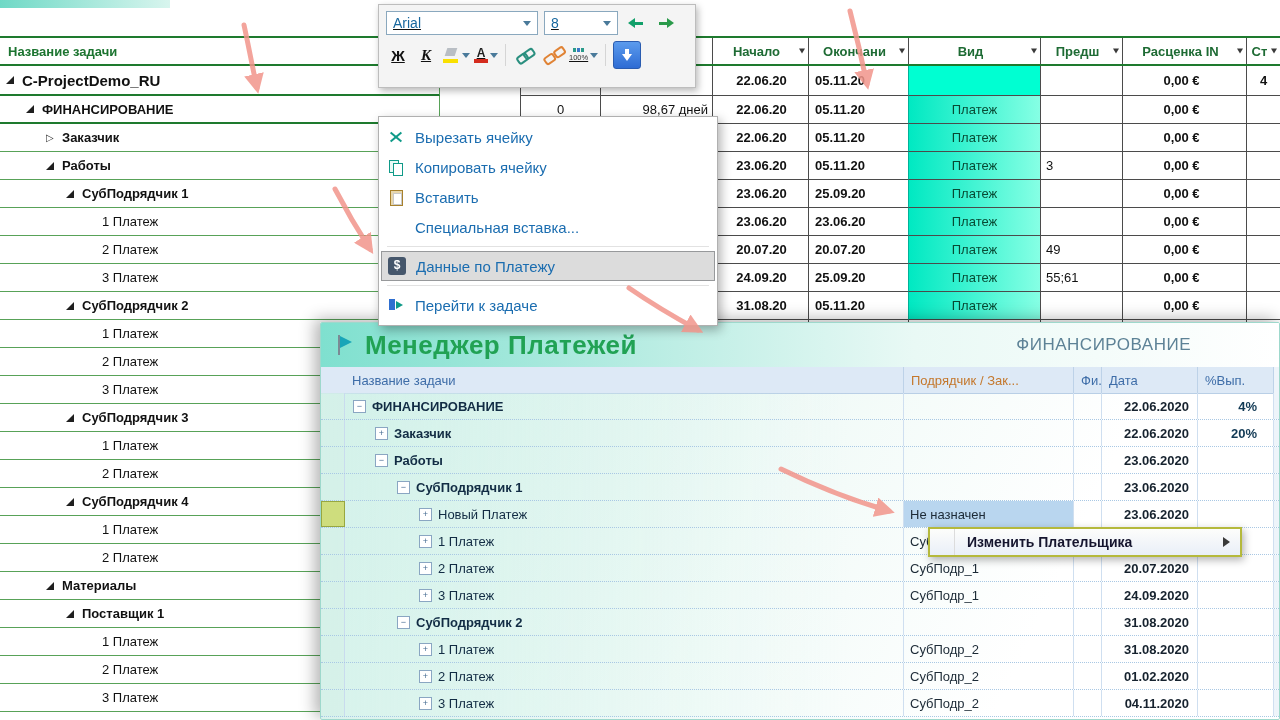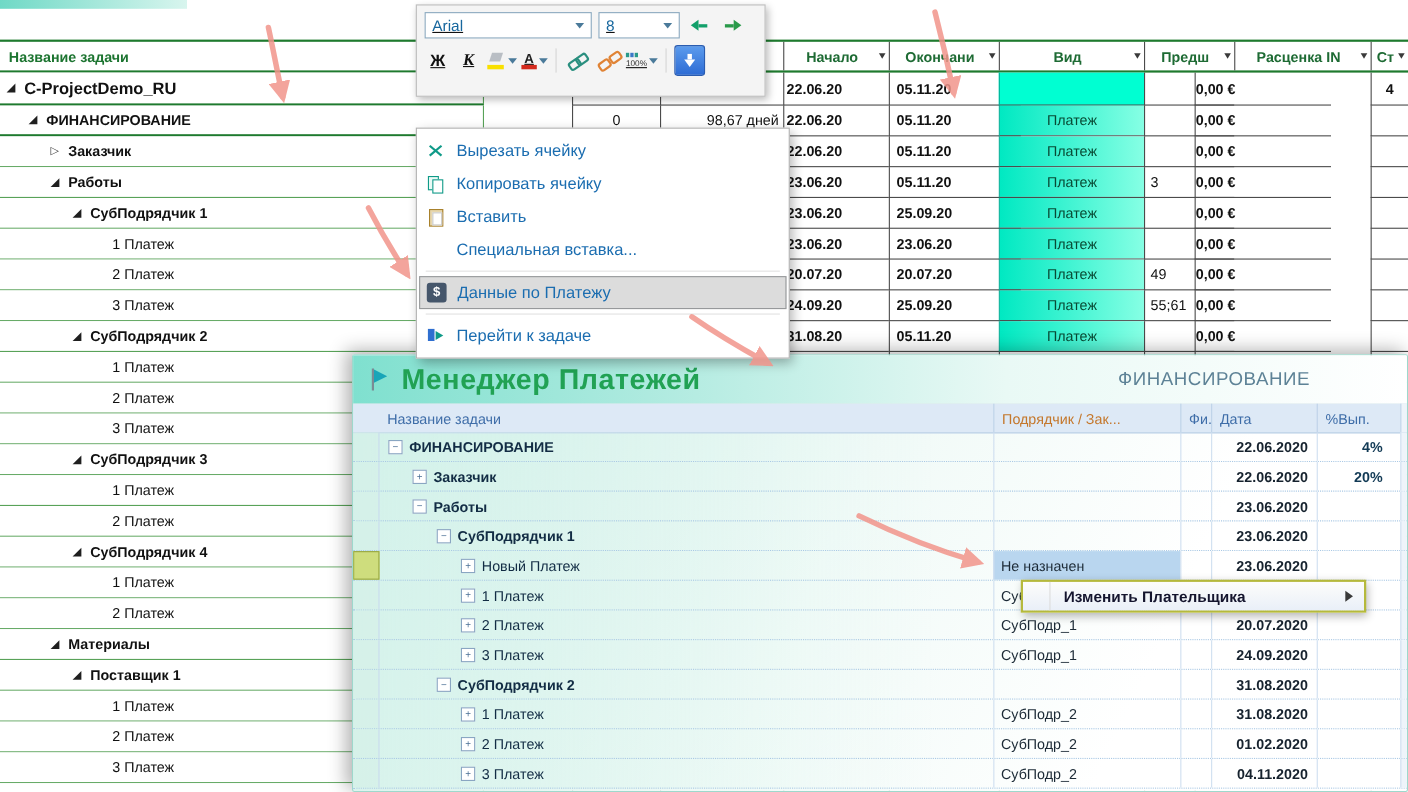--- a/index.html
+++ b/index.html
@@ -30,25 +30,25 @@
   .c-name{left:0;width:440px;border-bottom:1px solid #58a258;border-right:1px solid #58a258;background:#fff;}
   .c-name.strong-line{border-bottom:2px solid #1e7a2e;}
   .m-label{white-space:nowrap;}
   .m-label.b{font-weight:bold;}
   .project .m-label{font-size:15px;font-weight:bold;}
   .tri{width:16px;flex:none;display:inline-flex;align-items:center;}
   .tri-exp::before{content:"";display:block;width:0;height:0;border-bottom:8px solid #1f1f1f;border-left:8px solid transparent;}
   .tri-col::before{content:"▷";font-size:10px;color:#333;line-height:1;}
   .c-extra{left:520px;width:80px;justify-content:center;}
   .c-dur{left:600px;width:112px;justify-content:flex-end;padding-right:4px;}
-  .c-start{left:712px;width:96px;padding-left:2px;}
+  .c-start{left:712px;width:96px;padding-left:2px;justify-content:center;}
   .c-finish{left:808px;width:120px;padding-left:6px;}
   .c-vid{left:908px;width:132px;justify-content:center;color:#084a34;}
   .c-pred{left:1040px;width:82px;padding-left:5px;}
-  .c-rate{left:1086px;width:124px;justify-content:flex-start;padding-right:6px;}
+  .c-rate{left:1122px;width:124px;justify-content:center;padding-right:6px;}
   .c-st{left:1246px;width:34px;justify-content:center;}
   .c-extra,.c-dur,.c-start,.c-finish,.c-vid,.c-pred,.c-rate,.c-st{
       border-left:1px solid #4b4b4b;border-bottom:1px solid #4b4b4b;}
   .c-start span,.c-finish span,.c-rate span,.c-st span{font-weight:bold;}
   .vid-fill{background:linear-gradient(90deg,#00e9c2,#86ffe4);border-left:1px solid #00b298;}
   .vid-solid{background:#00ffd2;border-left:1px solid #00b298;}
 
   
   #mini-toolbar{position:absolute;left:378px;top:4px;width:318px;height:84px;z-index:30;
                 background:#f4f4f4;border:1px solid #bdbdbd;box-shadow:2px 3px 7px rgba(0,0,0,.28);box-sizing:border-box;text-decoration:underline;}
@@ -76,21 +76,21 @@
   .fill-icon::before{content:"";position:absolute;left:4px;top:1px;width:10px;height:8px;background:#b9bec4;transform:skewX(-18deg);}
   .fill-icon::after{content:"";position:absolute;left:1px;bottom:0;width:15px;height:4px;background:#f9e000;}
   .fc-icon{display:flex;flex-direction:column;align-items:center;}
   .fc-letter{font-weight:bold;font-size:12px;line-height:11px;color:#222;}
   .fc-bar{width:14px;height:4px;background:#d42b1e;}
   .link-icon{position:relative;width:20px;height:14px;transform:rotate(-35deg);display:block;}
   .link-icon::before{content:"";position:absolute;left:0;top:4px;width:8px;height:5px;border:2px solid #2a8f7f;border-radius:3px;}
   .link-icon::after{content:"";position:absolute;left:8px;top:4px;width:8px;height:5px;border:2px solid #2a8f7f;border-radius:3px;}
   .link-icon.broken::before{border-color:#e08335;left:-1px;}
   .link-icon.broken::after{border-color:#e08335;left:11px;}
-  .zoom-icon{display:flex;flex-direction:column;align-items:flex-start;gap:1px;}
+  .zoom-icon{display:flex;flex-direction:column;align-items:center;gap:1px;}
   .zoom-bars{display:flex;gap:1px;}
   .zoom-bars i{width:3px;height:4px;display:block;background:#2a9a8a;}
   .zoom-bars i:nth-child(2){background:#3a78c8;}
   .zoom-label{font-size:7.5px;color:#333;}
   .goto-btn{width:26px;height:26px;background:linear-gradient(#5b9bed,#2e6cd4);border:1px solid #2a5cb0;
             border-radius:3px;display:flex;align-items:center;justify-content:center;}
   .goto-arrow{position:relative;width:10px;height:12px;display:block;}
   .goto-arrow::before{content:"";position:absolute;left:3px;top:0;width:4px;height:5px;background:#fff;}
   .goto-arrow::after{content:"";position:absolute;left:0;top:5px;border-left:5px solid transparent;
             border-right:5px solid transparent;border-top:7px solid #fff;}

